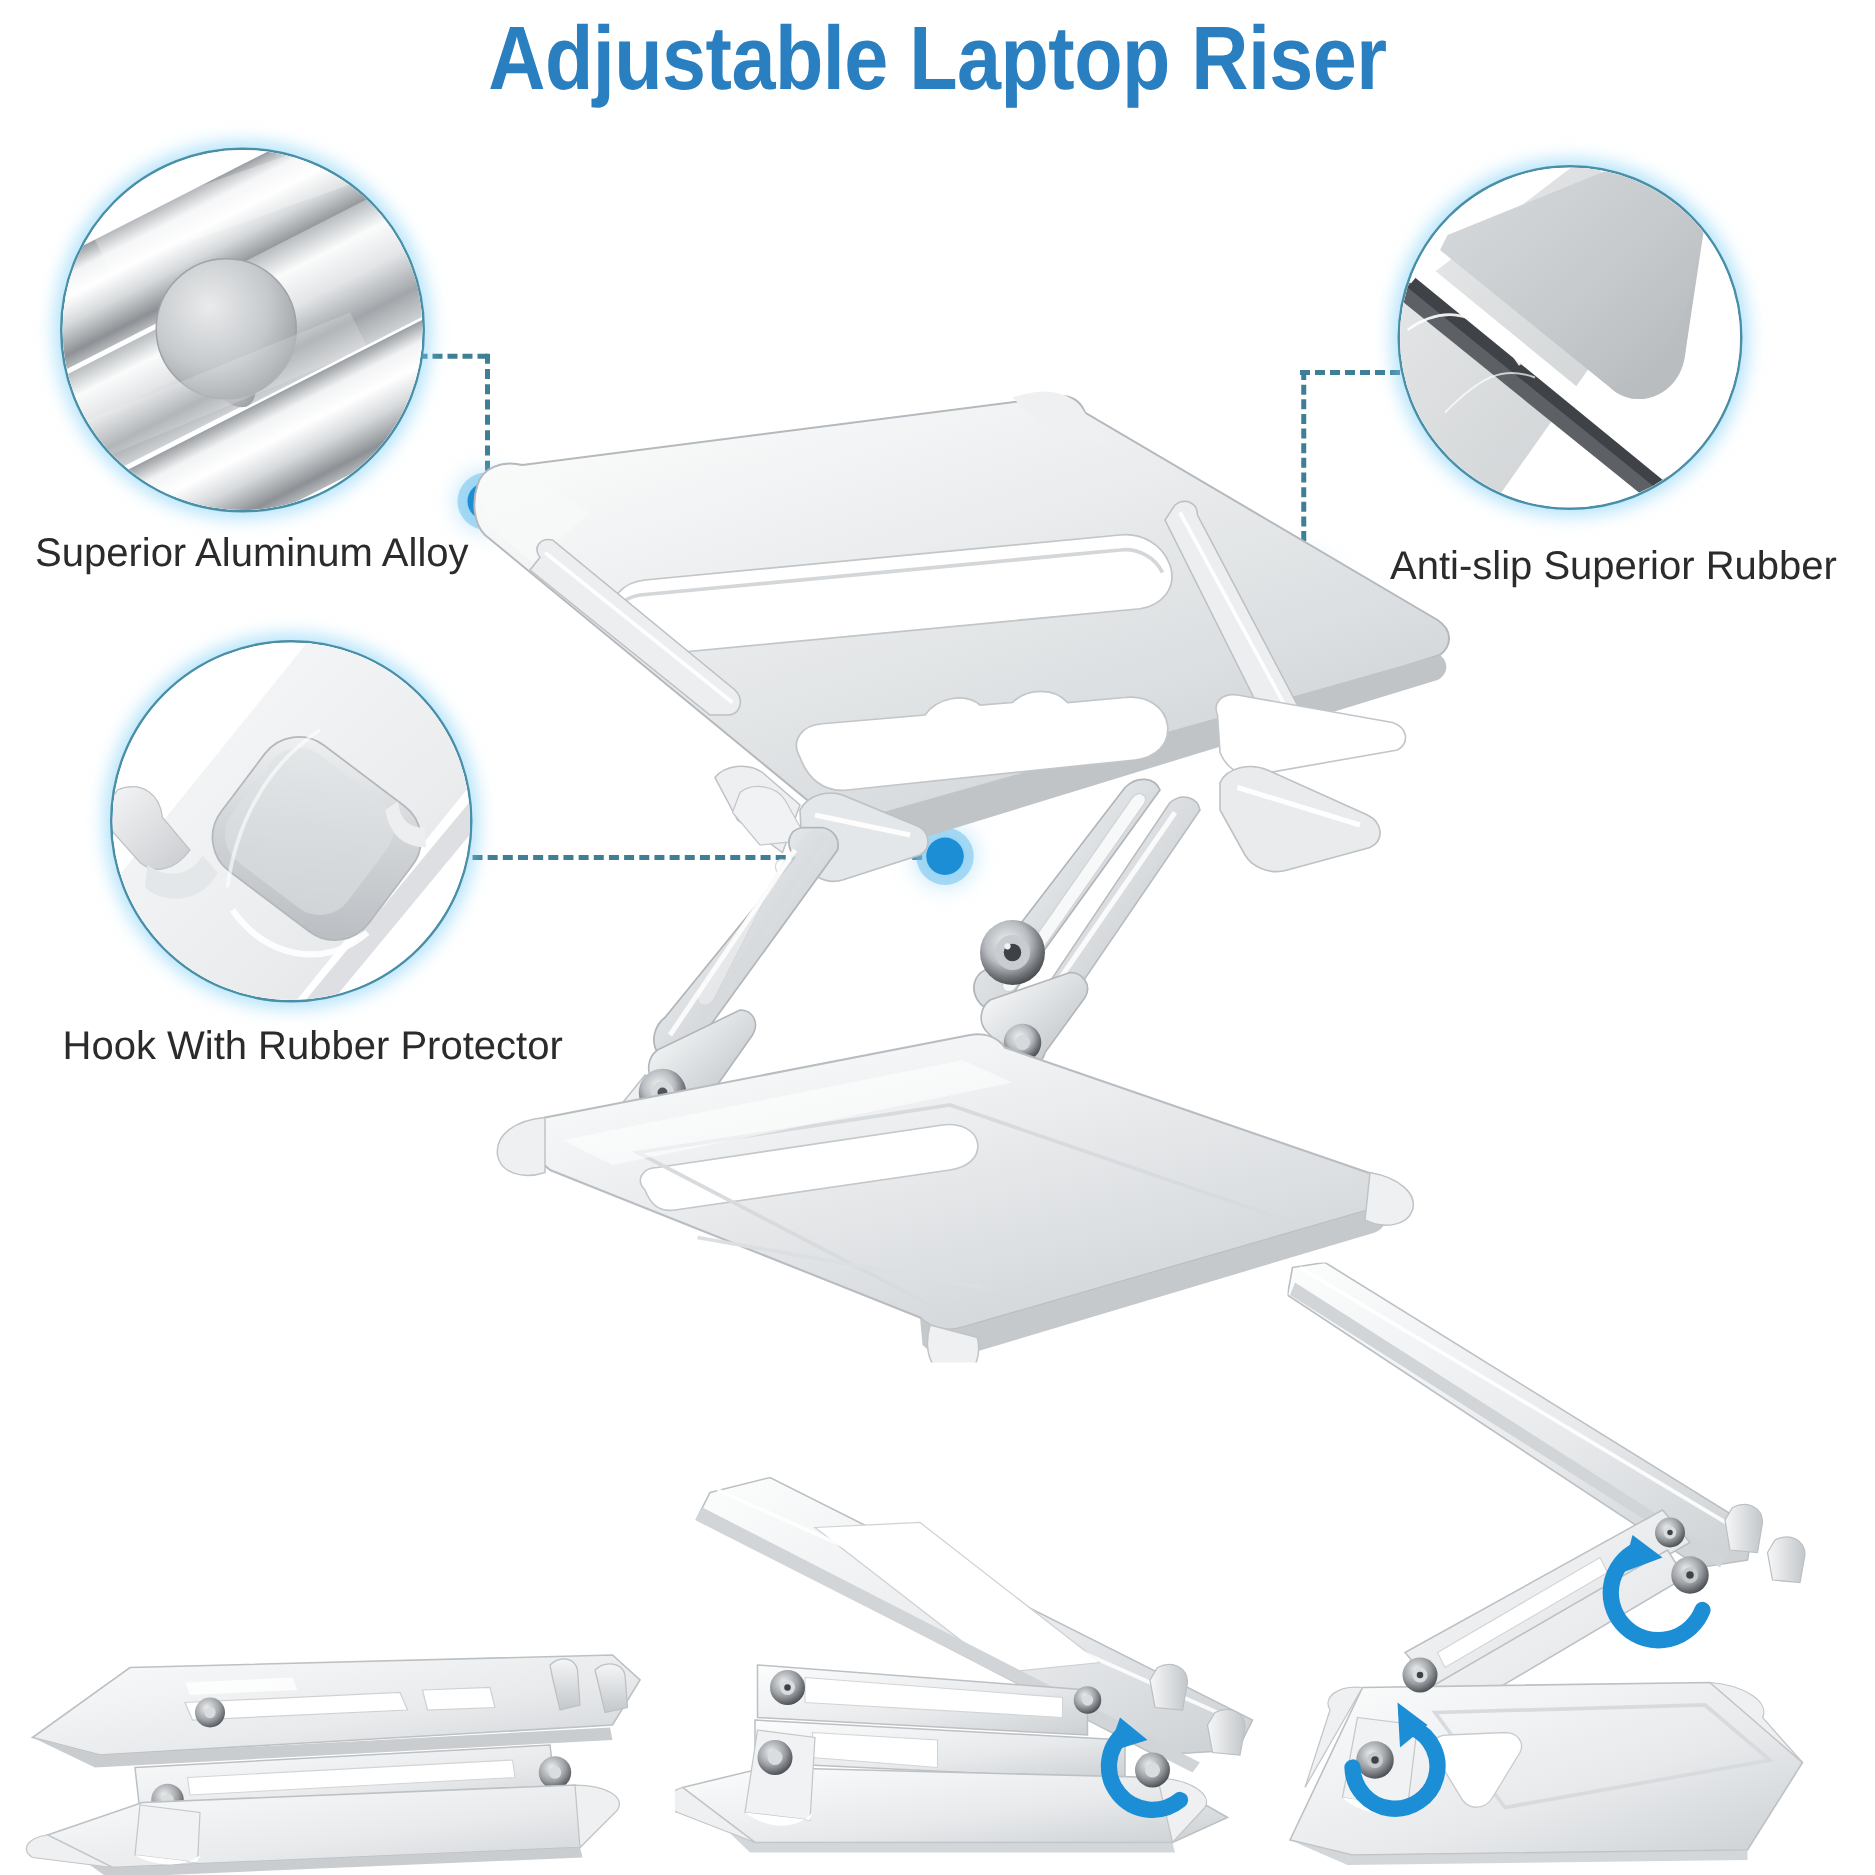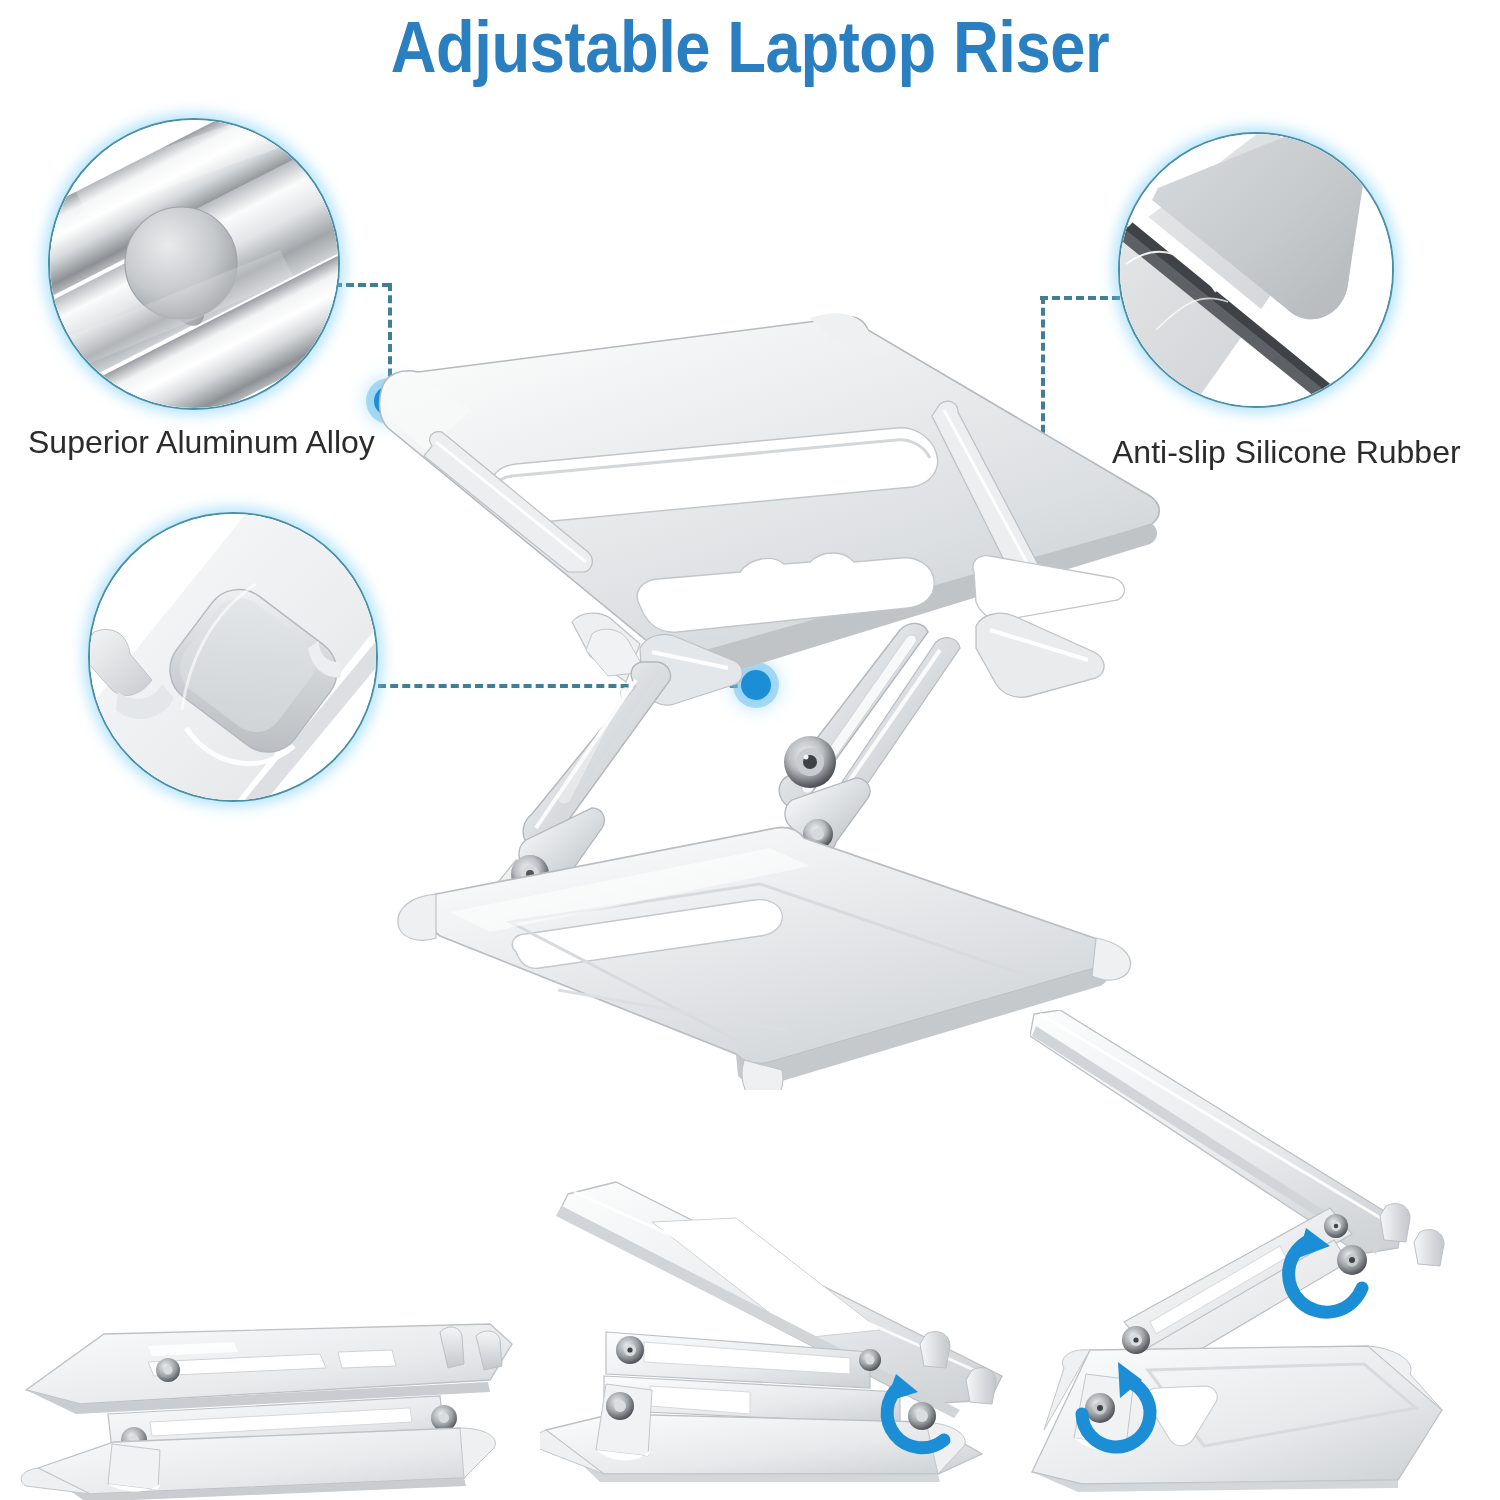--- a/index.html
+++ b/index.html
@@ -163,21 +163,21 @@
 
       <path d="M20 76 L228 246 L220 258 L12 88 Z" fill="#ffffff"></path>
 
       <path d="M38 54 L196 -10 L244 44 L228 150 C224 182 190 196 168 176 L32 66 Z" fill="url(#padG)"></path>
       <path d="M168 176 C190 196 224 182 228 150 L238 70 C236 122 200 170 168 176 Z" fill="#b9bdc0" opacity="0.75"></path>
 
       <path d="M6 130 C42 104 72 122 96 158" fill="none" stroke="#ffffff" stroke-width="2" opacity="0.9"></path>
       <path d="M36 196 C64 168 82 158 108 168" fill="none" stroke="#ffffff" stroke-width="1.6" opacity="0.7"></path>
     </svg>
   </div>
-  <div class="callout-label" style="left:1112px;top:434px;">Anti-slip Silicone Rubber</div>
+  <div class="callout-label" style="left:1112px;top:434px;">Anti-slip Superior Rubber</div>
 
   <div class="callout-circle" style="left:88px;top:512px;width:286px;height:286px;">
     <svg viewBox="0 0 286 286" preserveAspectRatio="xMidYMid slice" aria-hidden="true">
       <defs>
         <linearGradient id="hookBase" x1="0" y1="0" x2="1" y2="1">
           <stop offset="0%" stop-color="#fbfbfc"></stop>
           <stop offset="55%" stop-color="#eceeef"></stop>
           <stop offset="100%" stop-color="#dcdfe1"></stop>
         </linearGradient>
         <linearGradient id="rubberG" x1="0.15" y1="0" x2="0.9" y2="1">
@@ -202,20 +202,21 @@
         <rect x="88" y="92" width="148" height="126" rx="34" fill="url(#rubberG)" stroke="#b4b8bc" stroke-width="1.4"></rect>
         <rect x="96" y="100" width="116" height="108" rx="28" fill="#dfe2e4" opacity="0.55"></rect>
 
         <path d="M196 92 q14 16 30 4 l10 12 q-22 16 -44 -4 Z" fill="#eceeef"></path>
       </g>
 
       <path d="M96 214 C122 252 170 262 204 232" fill="none" stroke="#ffffff" stroke-width="5" opacity="0.9"></path>
       <path d="M166 70 C120 100 98 150 92 196" fill="none" stroke="#ffffff" stroke-width="3" opacity="0.6"></path>
     </svg>
   </div>
+  <div class="callout-label" style="left:50px;top:818px;">Hook With Rubber Protector</div>
 
   <div class="art" style="left:340px;top:300px;width:900px;height:790px;">
     <svg viewBox="0 0 900 790" width="900" height="790" aria-hidden="true">
       <defs>
         <linearGradient id="topPlate" x1="0.1" y1="0" x2="0.85" y2="1">
           <stop offset="0%" stop-color="#fdfdfd"></stop>
           <stop offset="35%" stop-color="#eceeef"></stop>
           <stop offset="70%" stop-color="#dcdfe1"></stop>
           <stop offset="100%" stop-color="#c9cdd0"></stop>
         </linearGradient>

